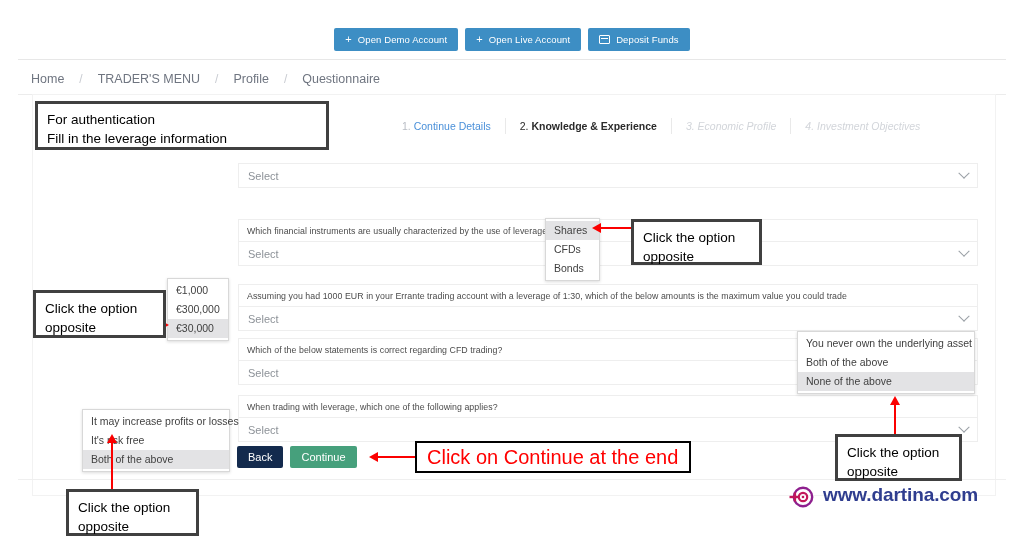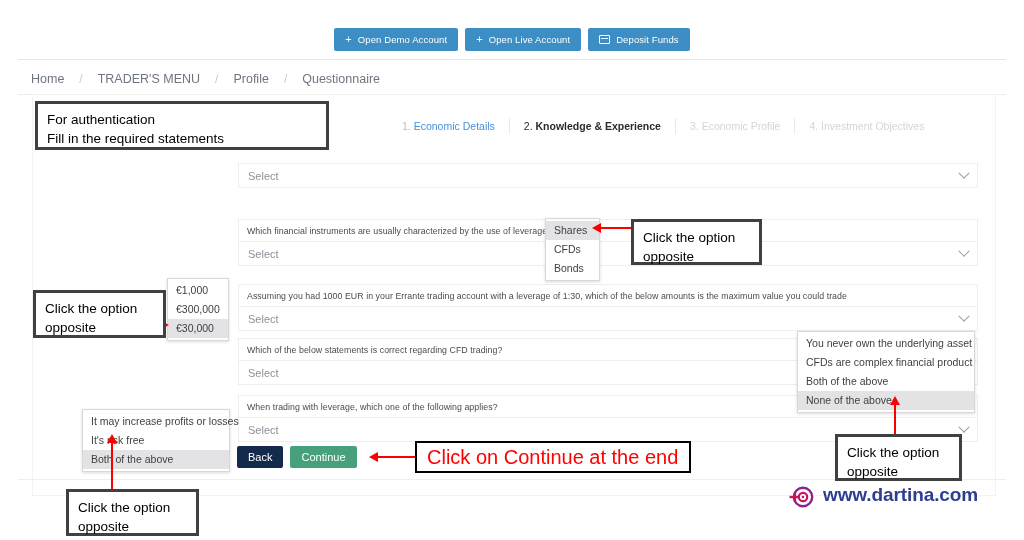--- a/index.html
+++ b/index.html
@@ -70,21 +70,21 @@
   .step{
     font-size:10.5px;padding:0 14px;height:16px;line-height:16px;
     border-right:1px solid #e9e9e9;white-space:nowrap;cursor:pointer;
   }
   .step:last-child{border-right:none;}
   .step .num{color:#b9bdc4;}
   .step.active .num{color:#b9bdc4;}
   .step.active{color:#4a90d9;}
   .step.current{color:#2b2b2b;font-weight:600;}
   .step.current .num{color:#2b2b2b;font-weight:400;}
-  .step.muted{color:#d2d5da;}
+  .step.muted{color:#d2d5da;font-style:italic;}
   .step.muted .num{color:#d2d5da;}
 
   
   .q{position:absolute;left:205px;width:740px;}
   .q-label{
     height:22px;line-height:22px;
     border:1px solid #eeeeee;border-bottom:none;
     background:#fff;
     font-size:8.8px;color:#4b4b4b;
     padding:0 8px;box-sizing:border-box;
@@ -183,21 +183,21 @@
     <span class="sep">/</span>
     <a href="#">Questionnaire</a>
   </div>
   <div class="hr-crumb"></div>
 
   <div class="card">
 
     <div class="steps">
       <div class="step active">
         <span class="num">1.</span>
-        <span>Economic Details</span>
+        <span>Continue Details</span>
       </div>
       <div class="step current">
         <span class="num">2.</span>
         <span>Knowledge &amp; Experience</span>
       </div>
       <div class="step muted">
         <span class="num">3.</span>
         <span>Economic Profile</span>
       </div>
       <div class="step muted">
@@ -258,34 +258,33 @@
   </div>
 
   <div class="optlist" style="left:167px;top:278px;width:60px;">
     <div class="opt">€1,000</div>
     <div class="opt">€300,000</div>
     <div class="opt sel">€30,000</div>
   </div>
 
   <div class="optlist" style="left:797px;top:331px;width:176px;">
     <div class="opt">You never own the underlying asset</div>
-    <div class="opt">CFDs are complex financial product</div>
     <div class="opt">Both of the above</div>
     <div class="opt sel">None of the above</div>
   </div>
 
   <div class="optlist" style="left:82px;top:409px;width:146px;">
     <div class="opt">It may increase profits or losses</div>
     <div class="opt">It's risk free</div>
     <div class="opt sel">Both of the above</div>
   </div>
 
   <div class="anno" style="left:35px;top:101px;width:294px;height:49px;">
     <div>For authentication</div>
-    <div>Fill in the required statements</div>
+    <div>Fill in the leverage information</div>
   </div>
 
   <div class="anno" style="left:631px;top:219px;width:131px;height:46px;">
     <div>Click the option</div>
     <div>opposite</div>
   </div>
   <div class="arrow" style="left:592px;top:222px;width:40px;height:12px;">
     <div class="shaft" style="left:8px;top:5px;width:32px;height:2px;"></div>
     <div class="head" style="left:0px;top:1px;border-top:5px solid transparent;border-bottom:5px solid transparent;border-right:9px solid #fb0000;"></div>
   </div>

